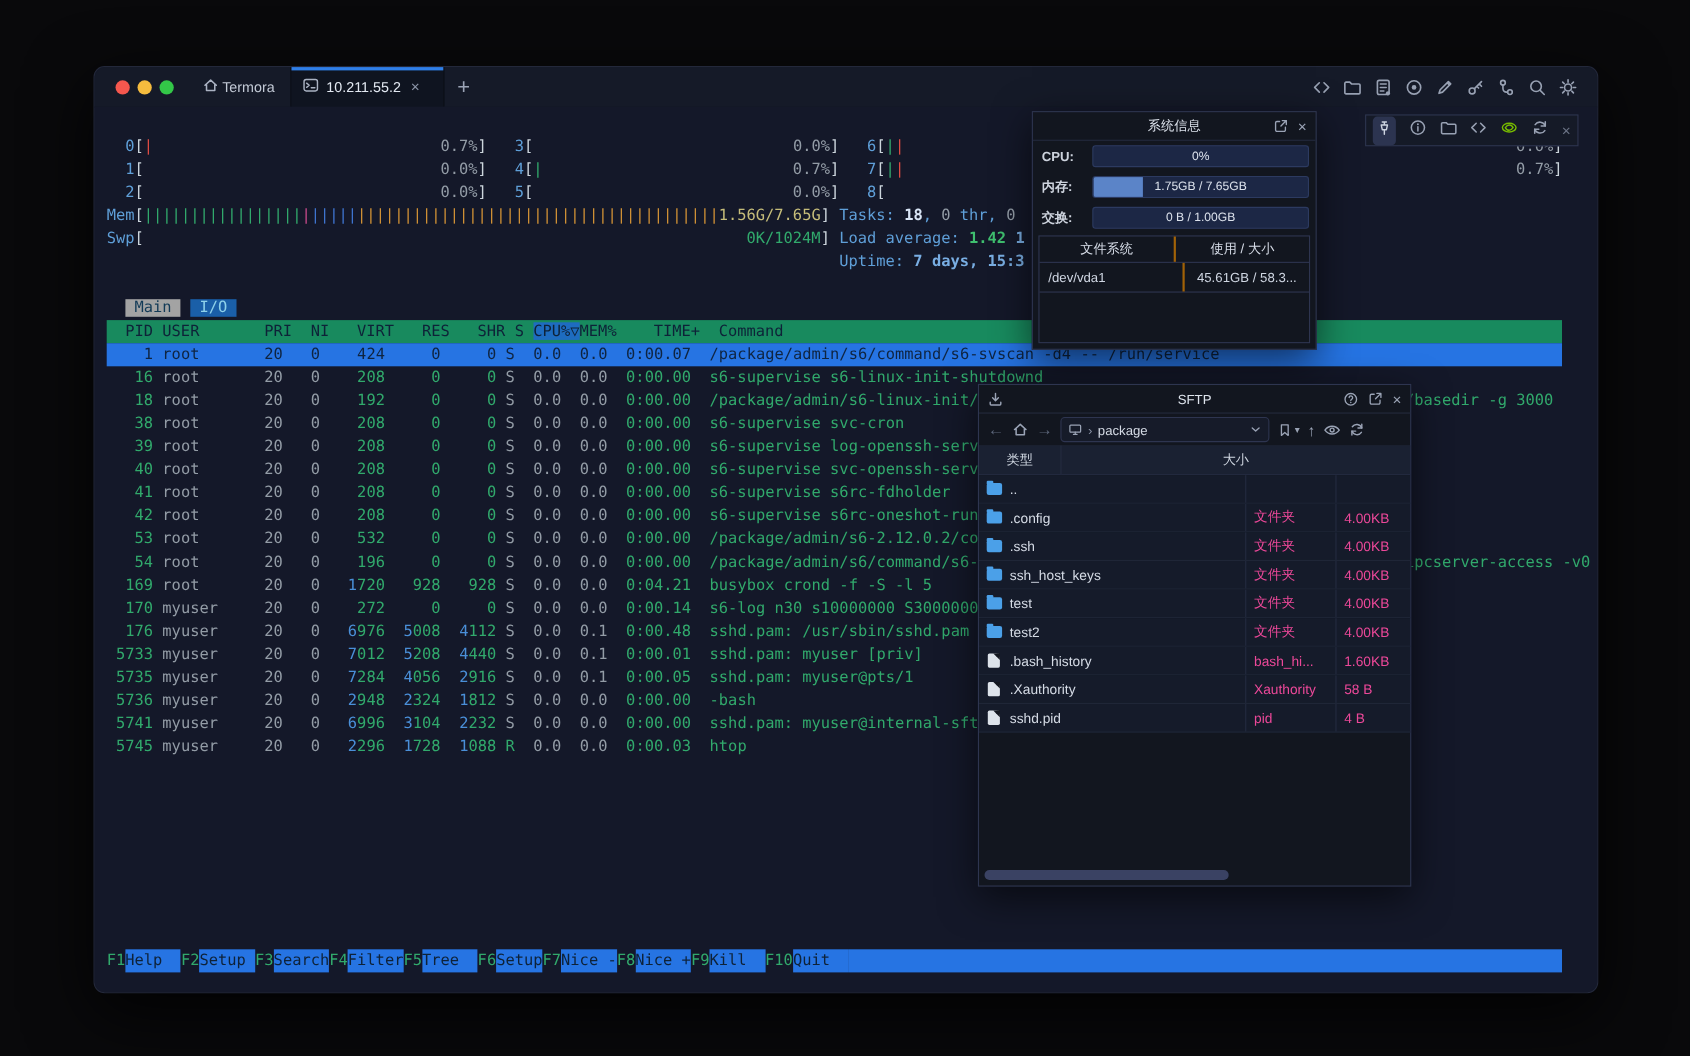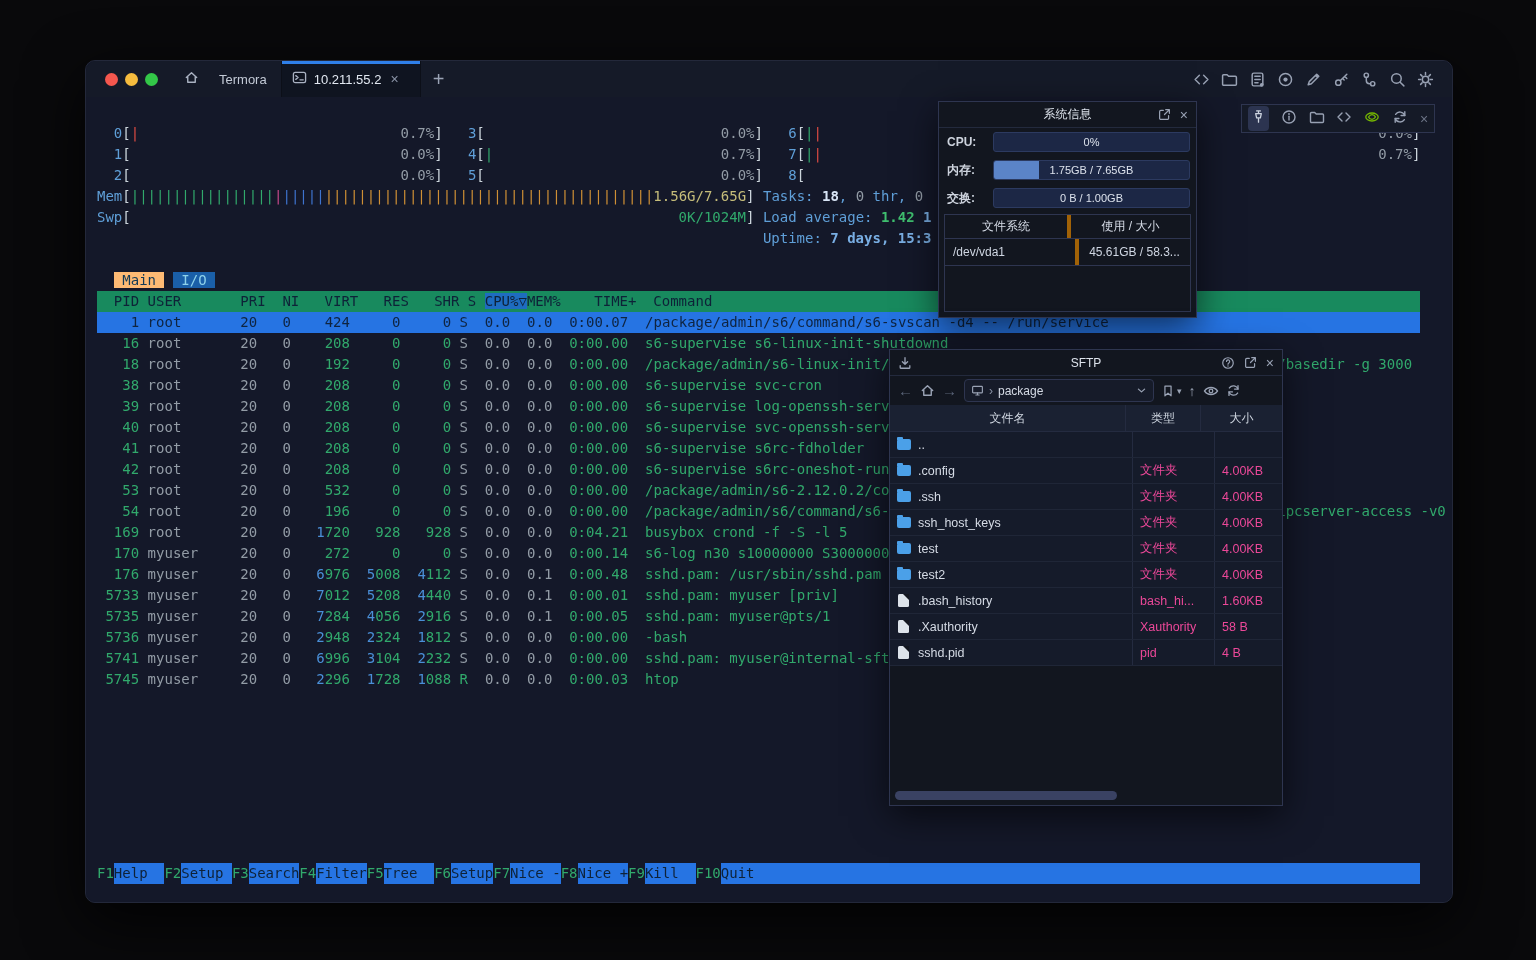--- a/index.html
+++ b/index.html
@@ -6,39 +6,39 @@
   #stage{position:relative;width:1536px;height:960px;background:#09090b;overflow:hidden;
          font-family:"Liberation Sans",sans-serif;}
   .window{position:absolute;left:85px;top:60px;width:1366px;height:841px;background:#141829;
           border-radius:10px;border:1px solid #23283a;box-shadow:0 18px 60px rgba(0,0,0,.8);}
   
   .titlebar{position:absolute;left:0;top:0;right:0;height:36px;background:#151a28;
             border-radius:10px 10px 0 0;border-bottom:1px solid #0c0f18;display:flex;align-items:stretch;}
   .lights{display:flex;align-items:center;gap:7px;padding:0 12px 0 19px;}
   .light{width:13px;height:13px;border-radius:50%;}
   .l-red{background:#f5574e}.l-yellow{background:#f6bc3e}.l-green{background:#33c748}
-  .tab-home{display:flex;align-items:center;gap:20px;padding:0 14px;color:#c3cad6;font-size:13px;}
+  .tab-home{display:flex;align-items:center;gap:3px;padding:0 14px;color:#c3cad6;font-size:13px;}
   .tab-active{display:flex;align-items:center;gap:7px;padding:0 10px;width:118px;background:#0f1420;
               border-left:1px solid #0c0f18;border-right:1px solid #0c0f18;position:relative;color:#e2e8f1;font-size:13px;}
   .tab-active::before{content:"";position:absolute;left:0;top:0;right:0;height:3px;background:#2f7fe8;}
   .tab-x{color:#8a93a6;font-size:14px;margin-left:2px;cursor:default;}
   .tab-plus{color:#9aa3b5;font-size:20px;display:flex;align-items:center;padding:0 12px;}
   .tb-spacer{flex:1}
   .tb-icons{display:flex;align-items:center;gap:11px;padding-right:18px;}
   .tb-icons svg,.navrow svg,.ptitle svg{display:block}
   
   #term{position:absolute;top:36px;left:0;right:0;bottom:0;background:#141829;
         border-radius:0 0 10px 10px;overflow:hidden;}
   #tlines{position:absolute;top:26px;left:11px;font:14px "DejaVu Sans Mono",monospace;line-height:21px;}
   .tline{position:absolute;left:0;height:21px;white-space:pre;color:#31a96c;}
   .c-num{color:#5f9fd8}.c-br{color:#ccd5dc}.c-red{color:#de4b43}.c-grn{color:#31a96c}
   .c-mag{color:#c5488a}.c-blu{color:#3e74cf}.c-org{color:#cf9035}.c-pct{color:#939ca6}
   .c-mem{color:#c6bd7a}.c-dim{color:#939ca6}.c-kblu{color:#4a8fd8}
   .c-bwht{color:#d9e5f6;font-weight:bold}.c-bgrn{color:#3fbf6f;font-weight:bold}.c-bnum{color:#79aee3;font-weight:bold}
-  .c-tabm{background:#fdba74;color:#123a57}.c-tabi{background:#1a5fa8;color:#8ed1ea}
+  .c-tabm{background:#a3a3a3;color:#123a57}.c-tabi{background:#1a5fa8;color:#8ed1ea}
   .hdr{width:157ch;background:#188a5e;color:#0e2238;}
   .hdr .sort{background:#1e6cc0;color:#0e2238;}
   .sel{width:157ch;background:#2674e3;}
   .sel span{color:#0f2440 !important;font-weight:normal !important;}
   .fnbar{position:absolute;left:11px;top:766px;width:157ch;height:21px;display:flex;
          font:14px "DejaVu Sans Mono",monospace;line-height:21px;}
   .fk{color:#31a96c;white-space:pre;}
   .fl{background:#2674e3;color:#0e2238;white-space:pre;}
   .ffill{flex:1;background:#2674e3;}
   
@@ -52,21 +52,21 @@
   #sysinfo{left:852px;top:40px;width:257px;height:215px;z-index:3;}
   .srow2{display:flex;align-items:center;padding:4px 6px 4px 8px;gap:6px;}
   .srow2 .slabel{width:40px;color:#cdd3dd;font-size:12px;font-weight:bold;}
   .sbar{flex:1;height:18px;background:#1c2745;border:1px solid #2c3a60;border-radius:3px;position:relative;overflow:hidden;}
   .sbar .fill{position:absolute;left:0;top:0;bottom:0;background:#5b84c8;}
   .sbar .btext{position:absolute;left:0;right:0;top:0;bottom:0;display:flex;align-items:center;justify-content:center;
                color:#dce2ec;font-size:11px;}
   .fstable{position:absolute;left:5px;right:5px;top:112px;bottom:5px;border:1px solid #2e3550;}
   .fsrow{display:flex;border-bottom:1px solid #2e3550;}
   .fsrow>div{font-size:12px;color:#cfd6e2;display:flex;align-items:center;justify-content:center;}
-  .fsc1{width:122px;border-right:4px solid #a16207;}
+  .fsc1{width:122px;border-right:2px solid #a16207;}
   .fsc2{flex:1;}
   .fshead>div{height:23px;color:#d7dde8;}
   .fsdata>div{height:26px;}
   .fsdata .fsc1{justify-content:flex-start;padding-left:8px;}
   
   #minibar{position:absolute;left:1155px;top:43px;width:192px;height:27px;background:#151a27;
            border:1px solid #2e3550;display:flex;align-items:center;justify-content:space-around;z-index:4;}
   .mb-sel{background:#2c3450;border-radius:4px;padding:3px;}
   
   #sftp{left:803px;top:288px;width:392px;height:455px;z-index:5;}
@@ -374,21 +374,20 @@
           </span>
         <span>
             <svg width="15" height="15" viewBox="0 0 16 16" fill="none" stroke="#9aa3b5" stroke-width="1.4" stroke-linecap="round" stroke-linejoin="round">
               <path d="M12.8 6.5A5.2 5.2 0 003.6 5.3M3.2 9.5a5.2 5.2 0 009.2 1.2"></path>
               <path d="M12.8 2.8v3.7H9.1M3.2 13.2V9.5h3.7"></path>
             </svg>
           </span>
       </div>
       <div class="ftable">
         <div class="fhead">
-          <div class="fc-name">文件名</div>
           <div class="fc-type">类型</div>
           <div class="fc-size">大小</div>
         </div>
         <div id="file-rows">
             <div class="frow">
               <div class="fc-name">
                 <span class="icon-folder"></span>
                 <span>..</span>
               </div>
               <div class="fc-type"></div>

